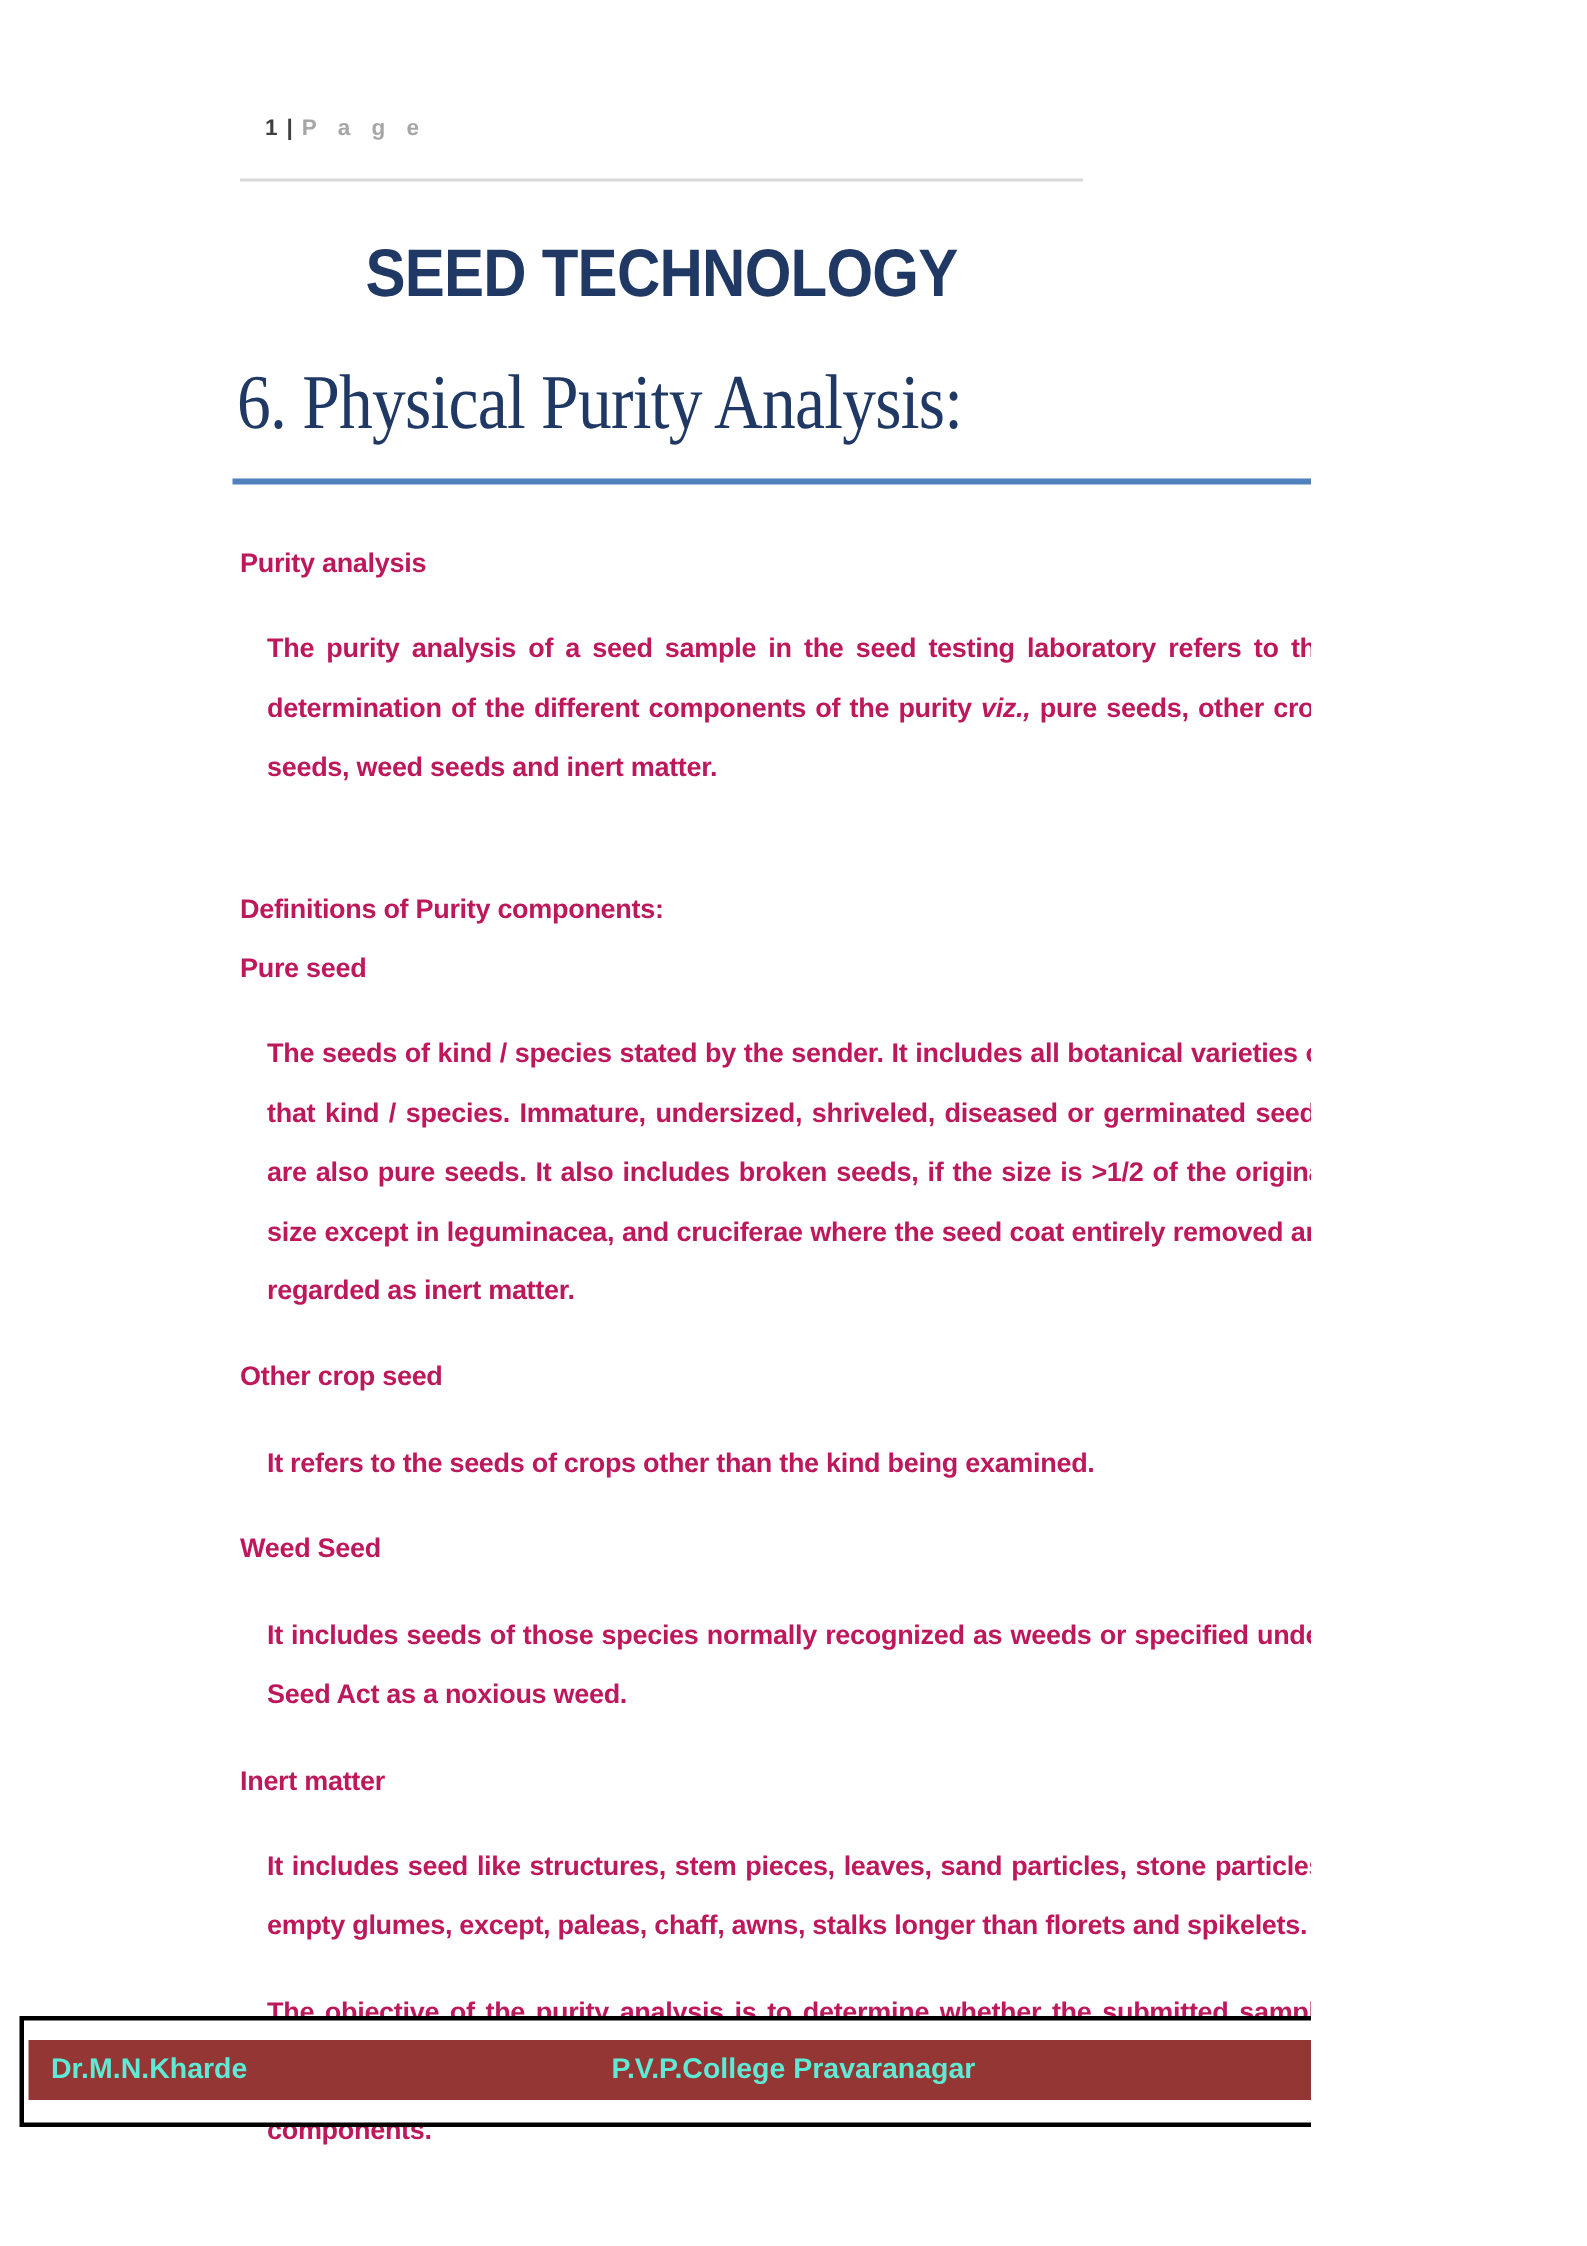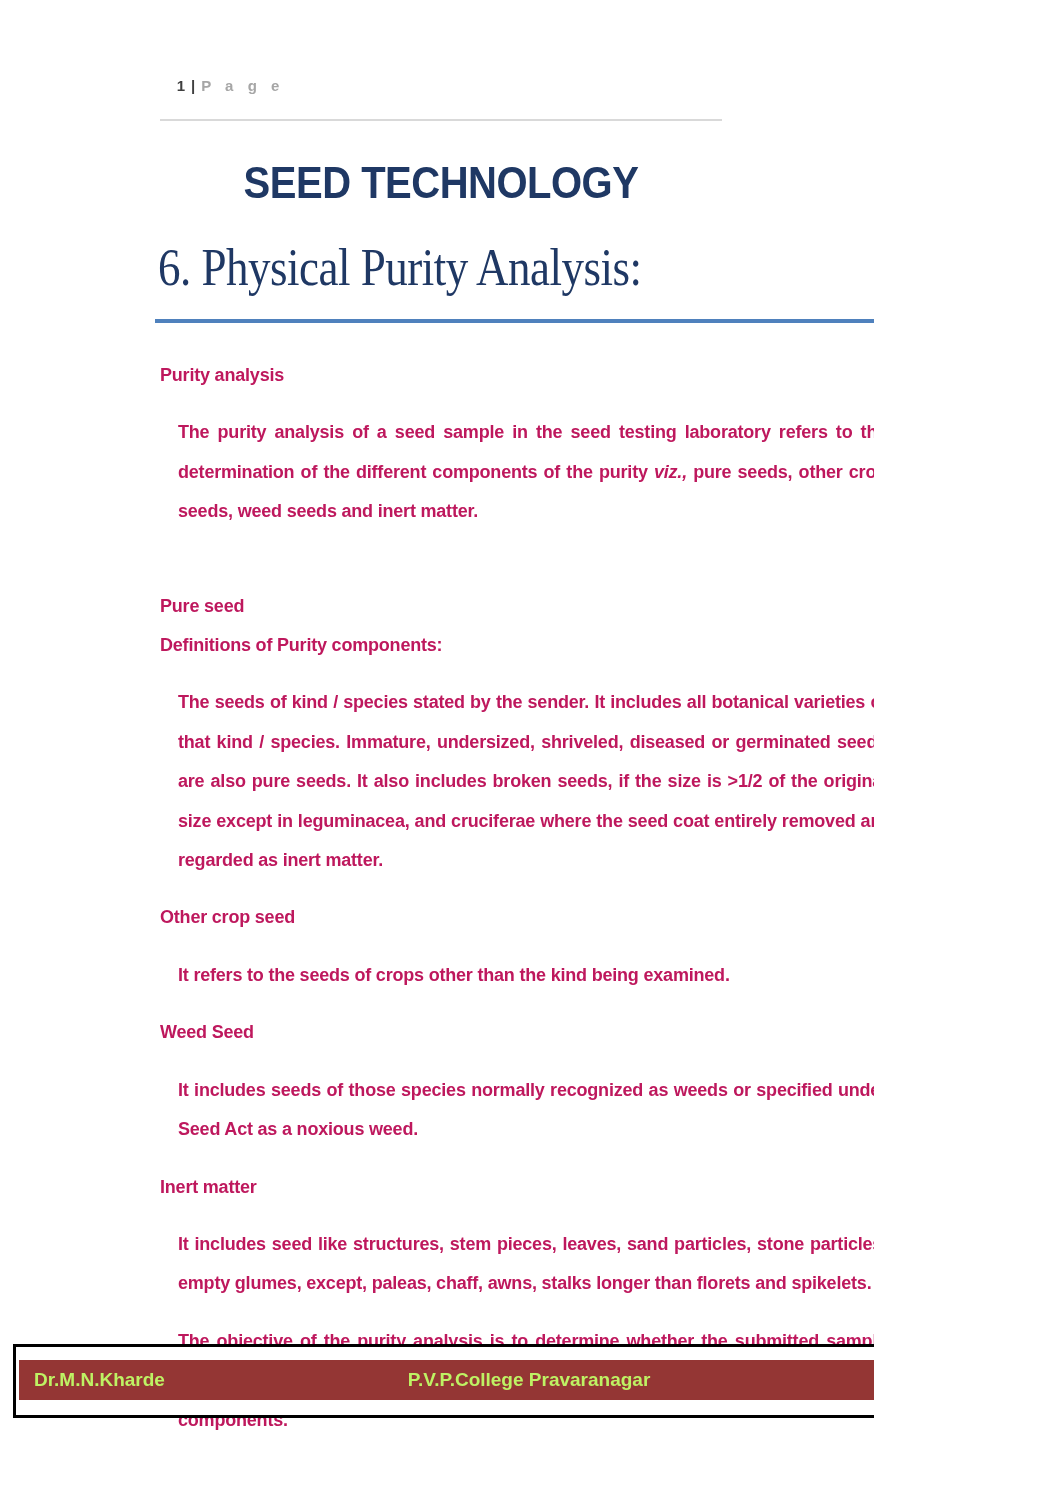--- a/index.html
+++ b/index.html
@@ -81,21 +81,21 @@
     border: 3px solid #000000;
     background: #ffffff;
     padding: 13px 3px 15px 3px;
   }
   .footer-bar {
     background: #943634;
     height: 40px;
     display: grid;
     grid-template-columns: 1fr auto 1fr;
     align-items: center;
-    color: #bef264;
+    color: #5eead4;
     font-weight: bold;
     font-size: 19px;
   }
   .footer-left  { padding-left: 15px; text-align: left; }
   .footer-center{ text-align: center; }
   .footer-right { padding-right: 16px; text-align: right; }
 </style>
 </head>
 <body>
 
@@ -111,23 +111,23 @@
 
   <div class="divider"></div>
 
   <div class="content">
 
     <h3>Purity analysis</h3>
     <p><span>The purity analysis of a seed sample in the seed testing laboratory refers to the determination of the different components of the purity </span><span class="italic">viz.,</span><span> pure seeds, other crop seeds, weed seeds and inert matter.</span></p>
 
     <div class="gap"></div>
 
+    <h3>Definitions of Purity components:</h3>
+
     <h3>Pure seed</h3>
-
-    <h3>Definitions of Purity components:</h3>
     <p>The seeds of kind / species stated by the sender. It includes all botanical varieties of that kind / species. Immature, undersized, shriveled, diseased or germinated seeds are also pure seeds. It also includes broken seeds, if the size is &gt;1/2 of the original size except in leguminacea, and cruciferae where the seed coat entirely removed are regarded as inert matter.</p>
 
     <h3>Other crop seed</h3>
     <p>It refers to the seeds of crops other than the kind being examined.</p>
 
     <h3>Weed Seed</h3>
     <p>It includes seeds of those species normally recognized as weeds or specified under Seed Act as a noxious weed.</p>
 
     <h3>Inert matter</h3>
     <p>It includes seed like structures, stem pieces, leaves, sand particles, stone particles, empty glumes, except, paleas, chaff, awns, stalks longer than florets and spikelets.</p>

